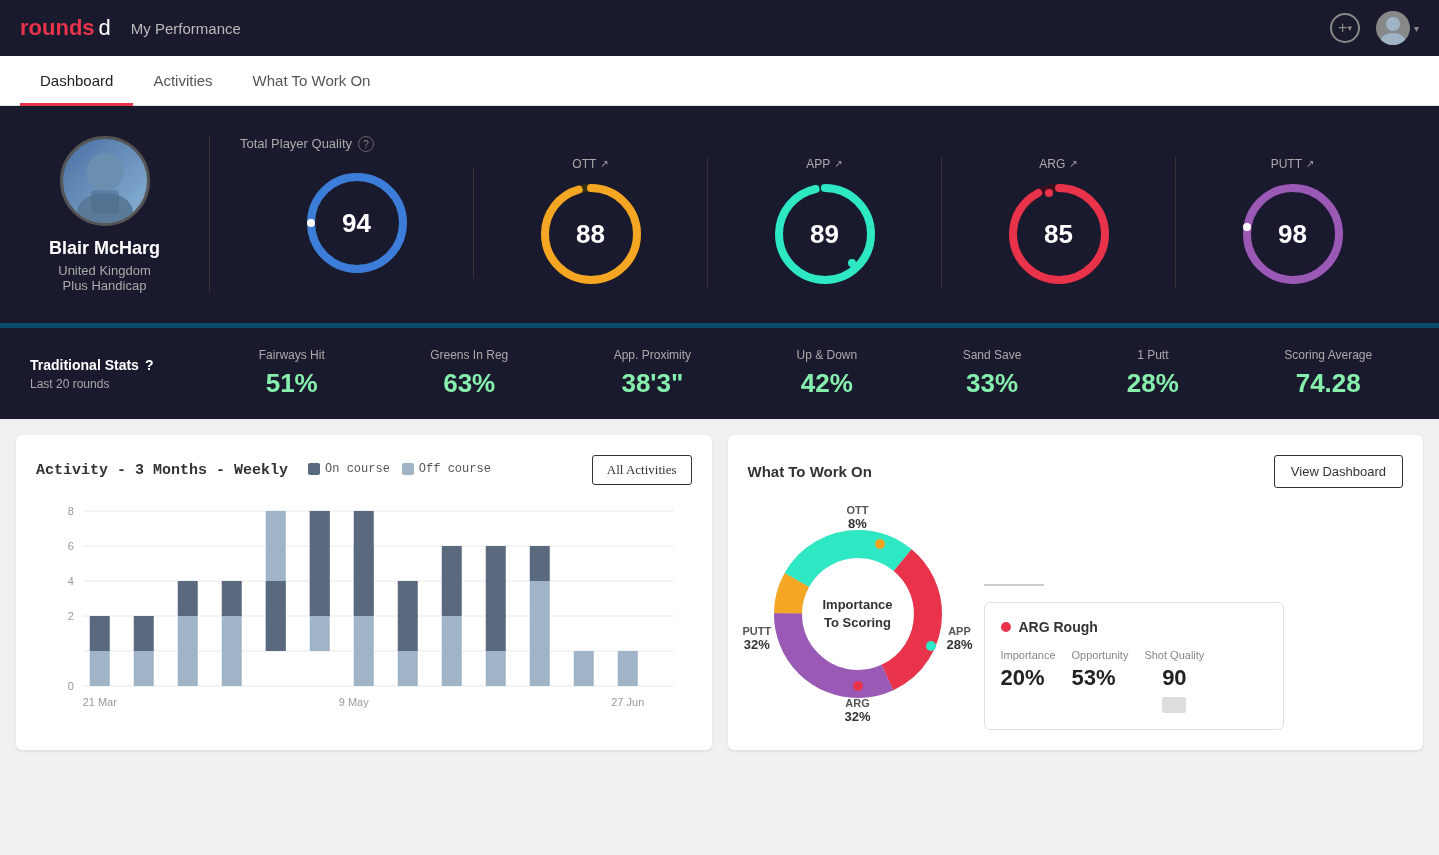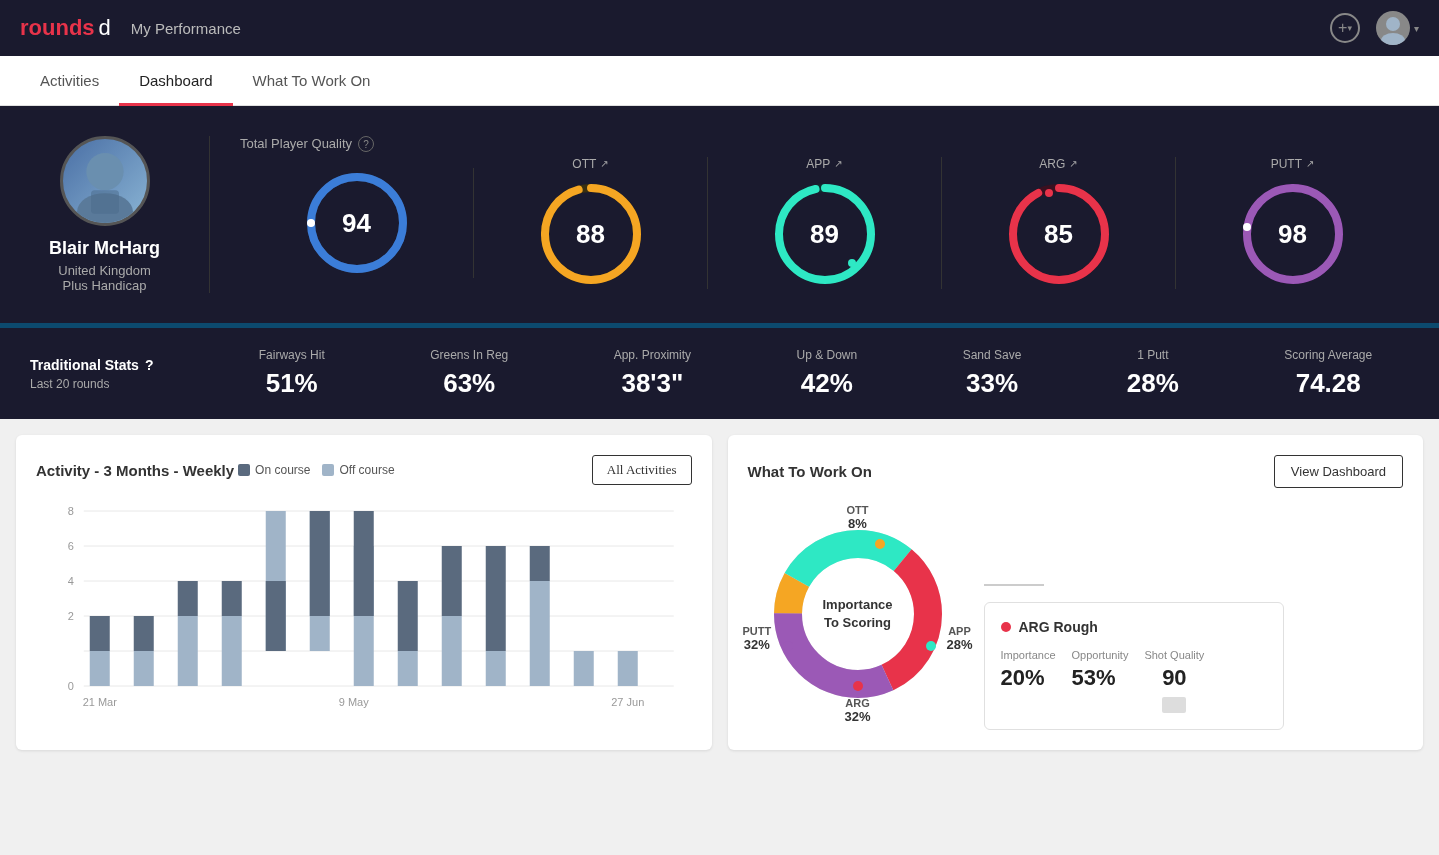--- a/index.html
+++ b/index.html
@@ -134,21 +134,21 @@
       align-items: center;
       gap: 0;
       color: #fff;
     }
     .stat-label-section { min-width: 160px; }
     .stat-label-section .title { font-size: 14px; font-weight: 600; display: flex; align-items: center; gap: 6px; }
     .stat-label-section .subtitle { font-size: 12px; color: #aaa; margin-top: 4px; }
     .stats-items { display: flex; flex: 1; justify-content: space-around; }
     .stat-item { display: flex; flex-direction: column; align-items: center; margin-left: 32px; }
     .stat-name { font-size: 12px; color: #aaa; margin-bottom: 6px; }
-    .stat-val { font-size: 26px; font-weight: 600; color: #ffffff; }
+    .stat-val { font-size: 26px; font-weight: 600; color: #86efac; }
 
     
     .bottom { display: flex; gap: 16px; padding: 16px; background: #f0f0f0; min-height: 340px; }
 
     
     .card {
       background: #fff;
       border-radius: 6px;
       padding: 20px;
       box-shadow: 0 1px 3px rgba(0,0,0,0.1);
@@ -245,22 +245,22 @@
             <circle cx="17" cy="13" r="7" fill="#a0b4c8"></circle>
             <ellipse cx="17" cy="30" rx="12" ry="8" fill="#a0b4c8"></ellipse>
           </svg>
       </div>
       <span class="chevron">▾</span>
     </div>
   </div>
 </header>
 
 <nav class="nav">
+  <div class="nav-tab active">Dashboard</div>
   <div class="nav-tab">Activities</div>
-  <div class="nav-tab active">Dashboard</div>
   <div class="nav-tab">What To Work On</div>
 </nav>
 
 <div class="hero">
 
   <div class="player-section">
     <div class="player-avatar">
       <svg width="90" height="90" viewBox="0 0 90 90">
         <circle cx="45" cy="35" r="20" fill="#6a8faf"></circle>
         <ellipse cx="45" cy="78" rx="30" ry="20" fill="#5a7a9a"></ellipse>
@@ -392,21 +392,21 @@
       <div class="stat-name">Scoring Average</div>
       <div class="stat-val">74.28</div>
     </div>
   </div>
 </div>
 
 <div class="bottom">
 
   <div class="card activity-card">
     <div class="card-header">
-      <div style="display:flex; align-items:center; gap:4px;">
+      <div style="display:flex; align-items:flex-start; gap:20px;font-family:Liberation Mono, monospace;">
         <span class="card-title">Activity - 3 Months - Weekly</span>
         <div class="legend">
           <div class="legend-item">
             <div class="legend-dot" style="background:#5a6a7e;"></div>
             <span>On course</span>
           </div>
           <div class="legend-item">
             <div class="legend-dot" style="background:#a0b4c8;"></div>
             <span>Off course</span>
           </div>

